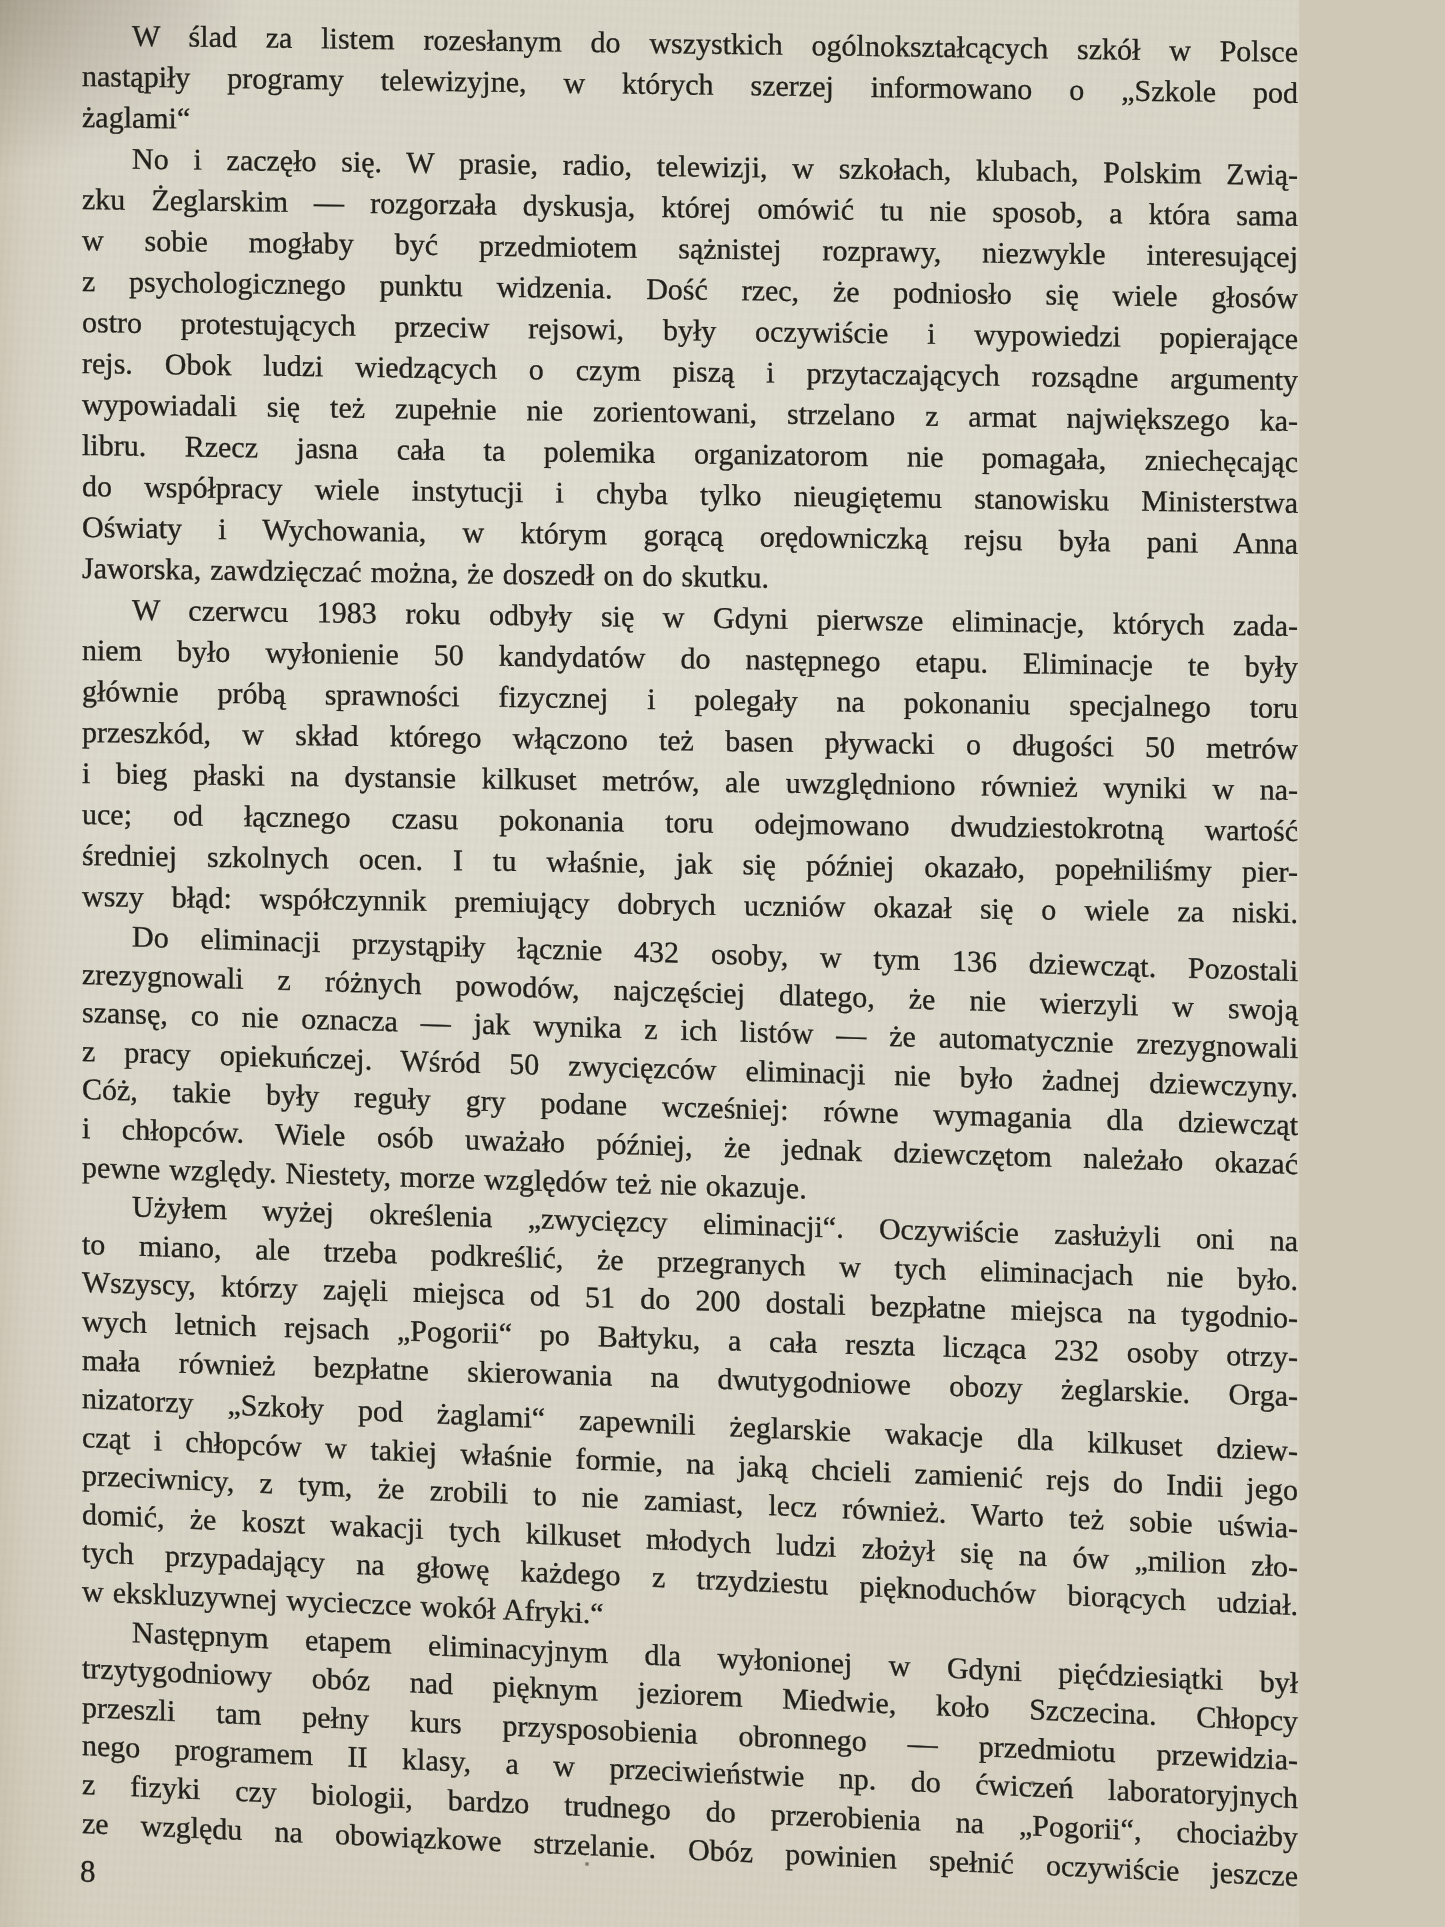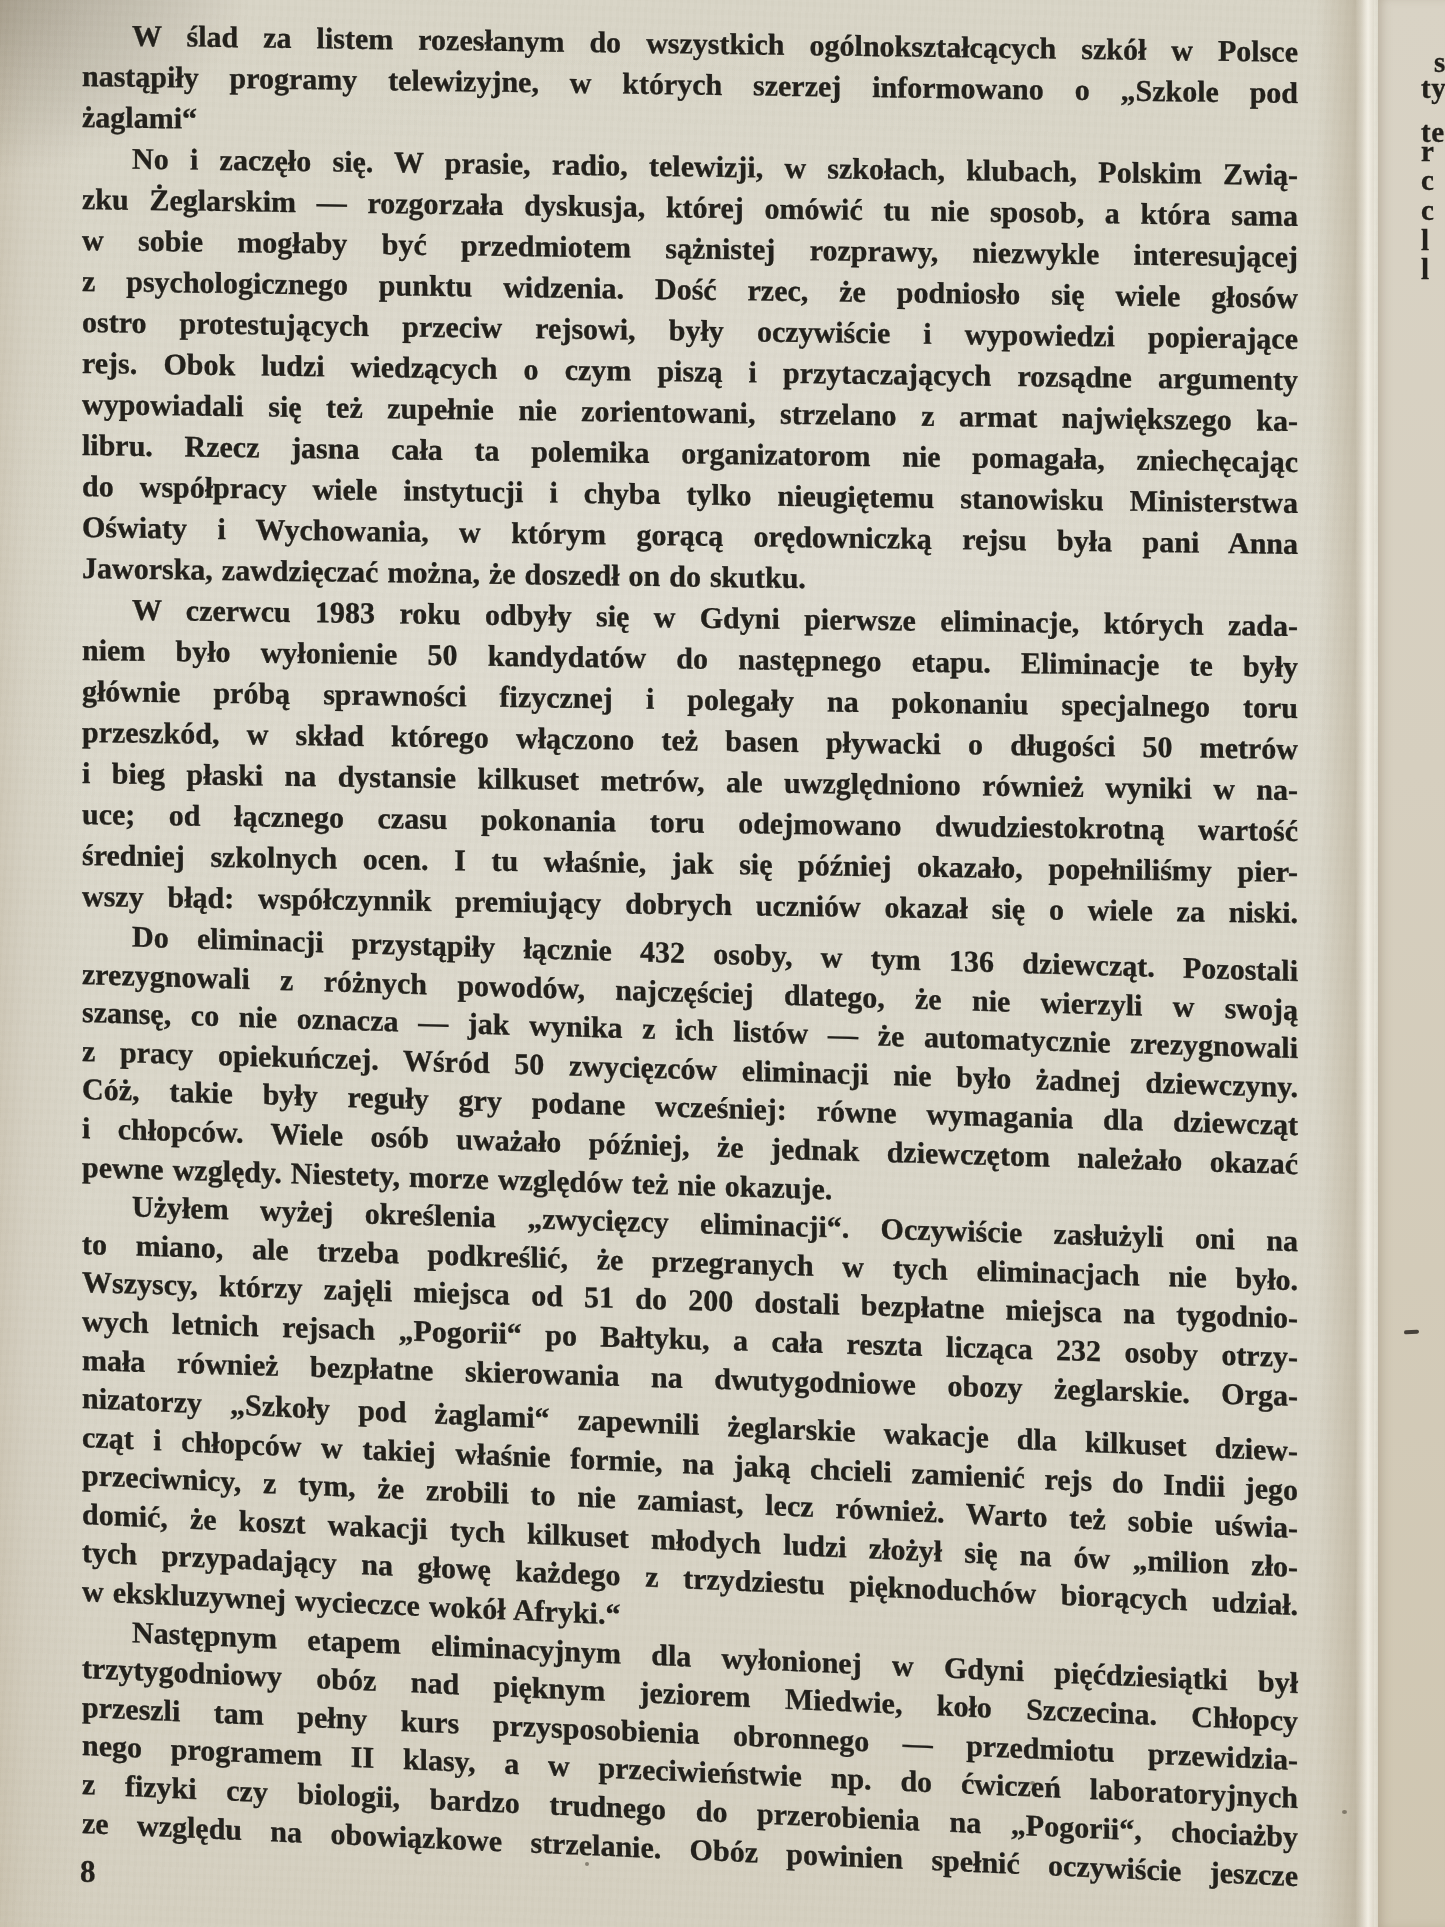--- a/index.html
+++ b/index.html
@@ -3,27 +3,26 @@
 <meta charset="utf-8">
 <style>
   :root{
     --paper:#dad6c9; --ink:#23211c; --background:#cfc8b7;
     --facing:#d5cebf; --crease:#f4f0e5; --gutter:#a99b80;
   }
   *{margin:0;padding:0;box-sizing:border-box;}
   html,body{width:1445px;height:1927px;overflow:hidden;}
   body{font-family:"Liberation Serif","DejaVu Serif",serif;background:var(--background);}
   .photo{
-    position:relative;width:1445px;height:1927px;overflow:hidden;
+    position:relative;width:1299px;height:1927px;overflow:hidden;
     background:
       radial-gradient(420px 320px at -30px -40px, rgba(88,76,58,0.42), rgba(88,76,58,0) 68%),
       linear-gradient(90deg, rgba(176,162,136,0.30) 0px, rgba(176,162,136,0.12) 28px, rgba(176,162,136,0) 85px),
       radial-gradient(980px 760px at 46% 30%, #dfdcd1, rgba(223,220,209,0) 72%),
       linear-gradient(180deg,#d8d4c6 0%,#dbd8cb 30%,#d9d5c8 70%,#d4cfbf 100%);
-    font-weight: bold;
   }
   
   .grain{
     position:absolute;inset:0;pointer-events:none;opacity:.5;
     background:
       repeating-linear-gradient(93deg, rgba(120,110,90,0.030) 0 3px, rgba(255,255,255,0.030) 3px 7px),
       repeating-linear-gradient(2deg, rgba(120,110,90,0.018) 0 5px, rgba(255,255,255,0.018) 5px 11px);
   }
   .gutter-shadow{
     position:absolute;top:0;height:100%;left:1316px;width:58px;

